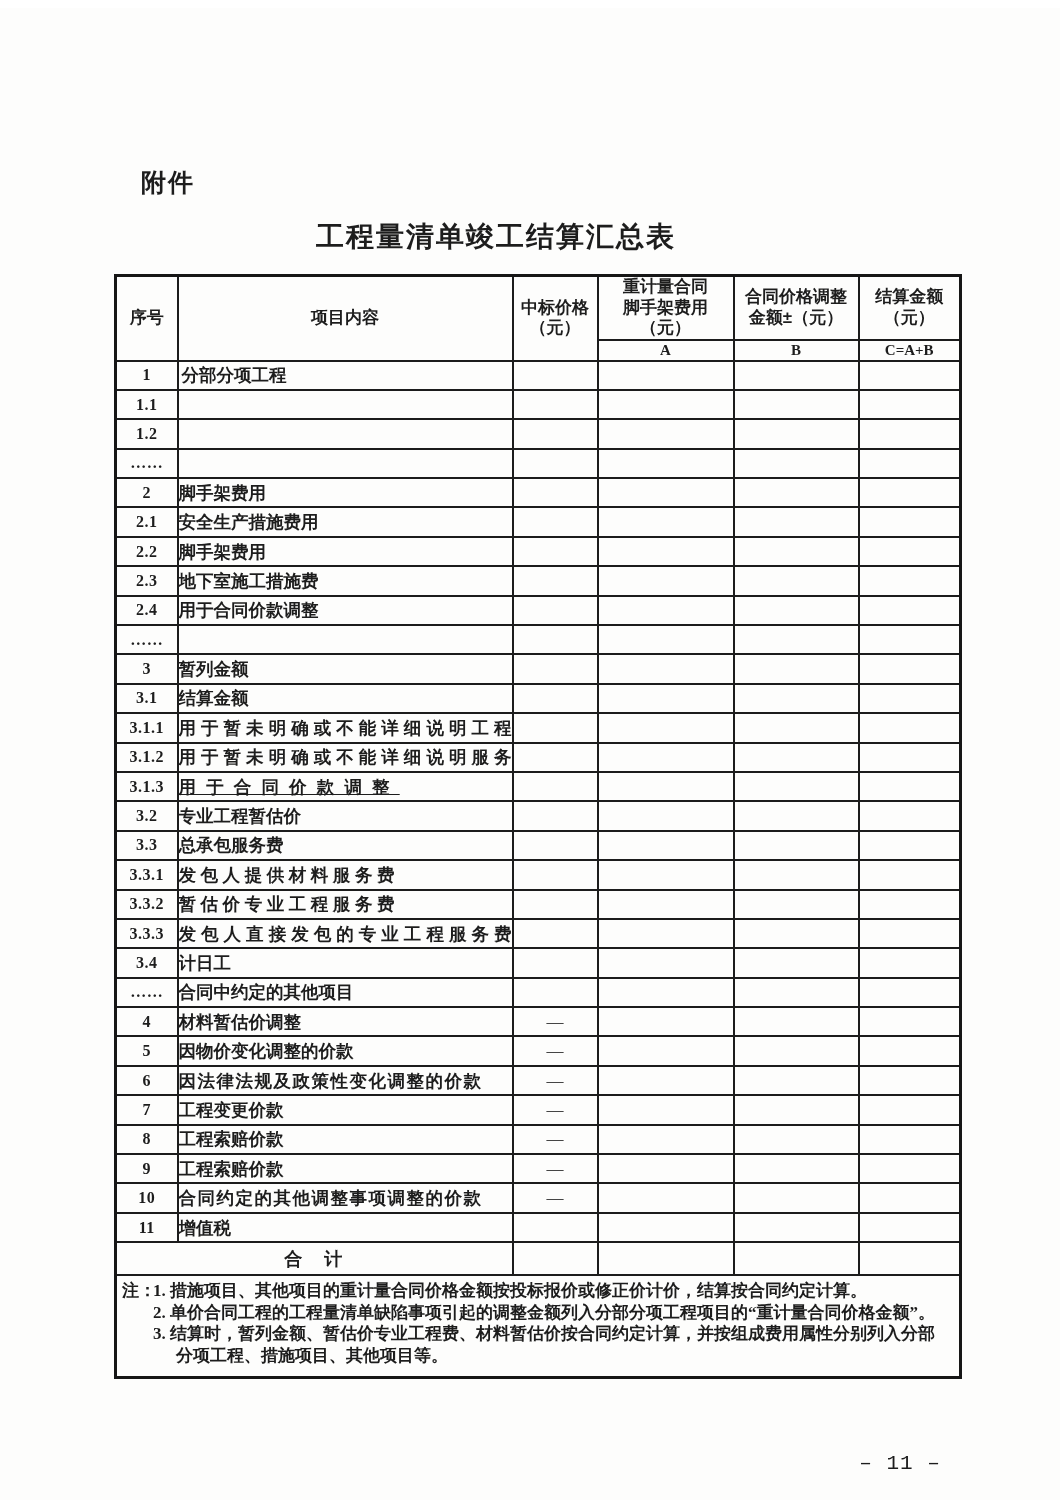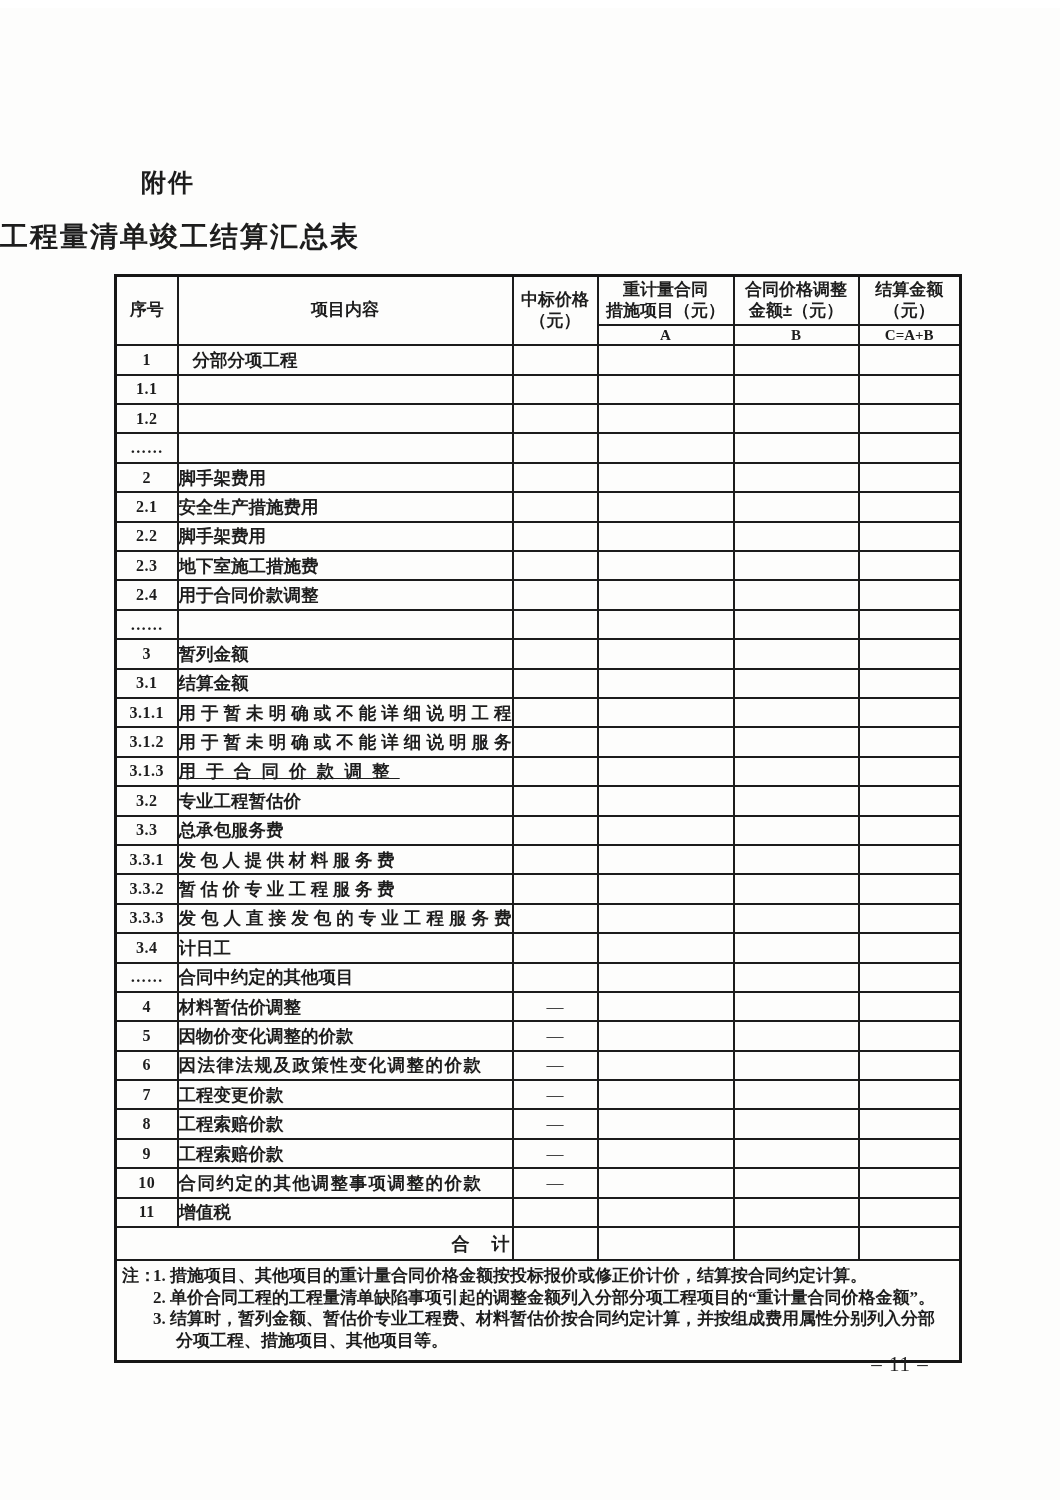--- a/index.html
+++ b/index.html
@@ -21,20 +21,21 @@
     font-weight: 600;
     font-family: "Liberation Sans", "DejaVu Sans", sans-serif;
     letter-spacing: 2px;
   }
   .title {
     position: absolute;
     top: 210px;
     left: 0;
     width: 992px;
     margin: 0;
+    text-align: center;
     font-size: 28px;
     font-weight: 700;
     font-family: "Liberation Sans", "DejaVu Sans", sans-serif;
     letter-spacing: 2px;
   }
   table.summary {
     position: absolute;
     left: 114px;
     top: 266px;
     width: 845px;
@@ -65,52 +66,53 @@
   }
   tbody td { height: 27.4px; font-size: 17.5px; font-weight: 600; }
   .cell-no {
     text-align: center;
     font-size: 16px;
     letter-spacing: 0.5px;
     font-family: "Liberation Serif", "DejaVu Serif", serif;
   }
   .cell-content { text-align: left; padding: 0 4px 0 5px; }
   .cell-val { text-align: center; font-weight: 400; font-size: 17px; }
-  tbody tr:nth-child(1) .cell-content { padding-left: 14px; }
+  tbody tr:nth-child(1) .cell-content { padding-left: 3px; }
   tbody tr:nth-child(13) .cell-content,
   tbody tr:nth-child(14) .cell-content,
   tbody tr:nth-child(20) .cell-content {
     text-align: justify;
     text-align-last: justify;
   }
   tbody tr:nth-child(15) .cell-content { letter-spacing: 0.58em; text-decoration: underline; }
   tbody tr:nth-child(18) .cell-content,
   tbody tr:nth-child(19) .cell-content { letter-spacing: 0.26em; }
   tbody tr:nth-child(25) .cell-content,
   tbody tr:nth-child(29) .cell-content { letter-spacing: 1.5px; }
   .total-row td { height: 31px; font-size: 18px; font-weight: 700; }
-  .total-label { text-align: right; letter-spacing: 2px; }
+  .total-label { text-align: center; letter-spacing: 2px; }
   .notes-row td { padding: 0; }
   .notes {
     position: relative;
     padding: 4px 10px 9px 36px;
     font-size: 17px;
     line-height: 1.27;
     font-weight: 600;
   }
   .notes-prefix { position: absolute; left: 5px; top: 4px; }
   .note-item { padding-left: 23px; text-indent: -23px; }
   .page-number {
     position: absolute;
     left: 848px;
-    top: 1344px;
+    top: 1444px;
     width: 104px;
     text-align: center;
     font-size: 21px;
     letter-spacing: 1px;
+    font-family: Liberation Mono, monospace;
   }
 </style>
 </head>
 <body>
 
 <div class="page">
 
   <div class="attachment">附件</div>
 
   <h1 class="title">工程量清单竣工结算汇总表</h1>
@@ -124,21 +126,21 @@
       <col style="width:125px">
       <col style="width:102px">
     </colgroup>
     <thead>
       <tr class="head-main">
         <th rowspan="2">序号</th>
         <th rowspan="2">项目内容</th>
         <th rowspan="2" class="pre">中标价格
 （元）</th>
         <th class="pre">重计量合同
-措施项目（元）</th>
+脚手架费用（元）</th>
         <th class="pre">合同价格调整
 金额±（元）</th>
         <th class="pre">结算金额
 （元）</th>
       </tr>
       <tr class="subhead">
         <th>A</th>
         <th>B</th>
         <th>C=A+B</th>
       </tr>

